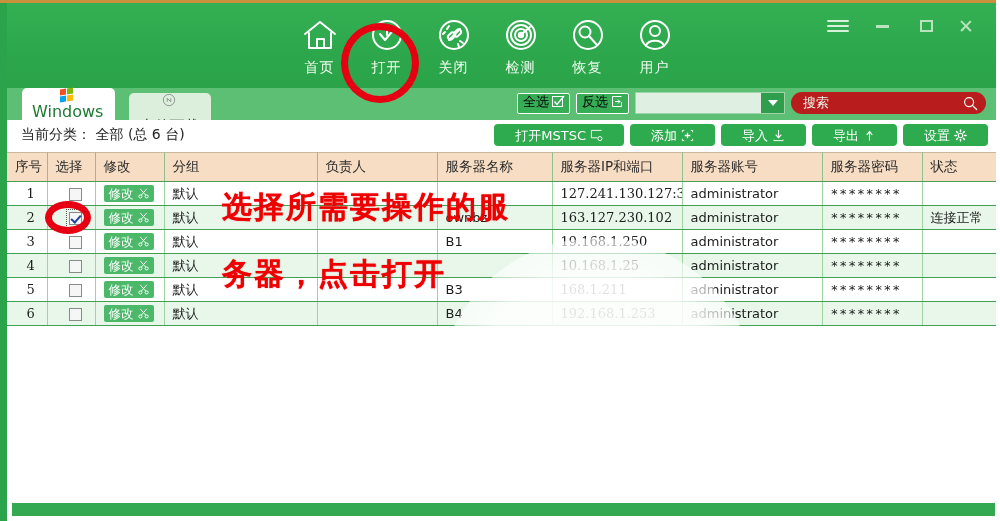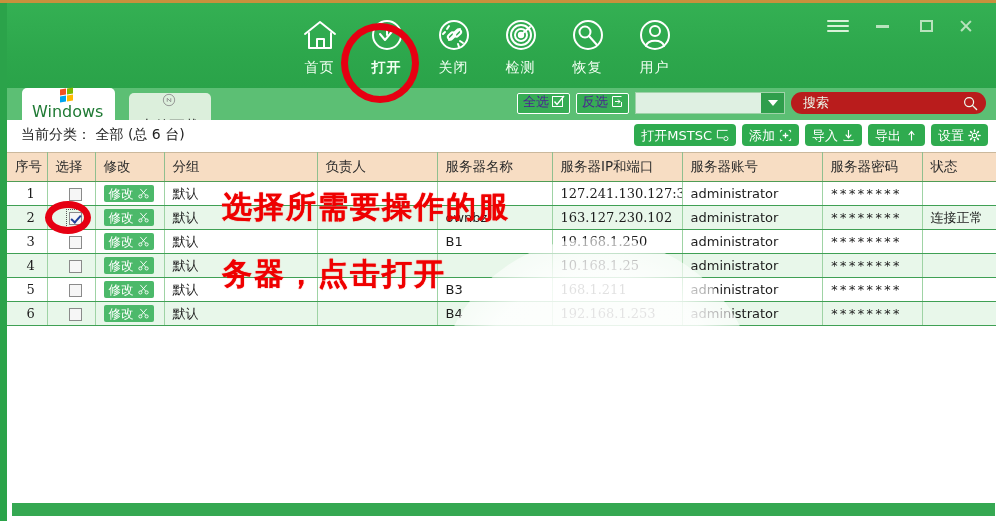--- a/index.html
+++ b/index.html
@@ -86,21 +86,21 @@
   .winlogo { width:15px; height:14px; position:relative; }
   .winlogo i { position:absolute; width:6px; height:6px; display:block; }
   .winlogo i.a{ left:0; top:1px; background:#f25022; transform:skewY(-8deg); }
   .winlogo i.b{ left:7px; top:0px; background:#7fba00; transform:skewY(-8deg); }
   .winlogo i.c{ left:0; top:8px; background:#00a4ef; transform:skewY(-8deg); }
   .winlogo i.d{ left:7px; top:7px; background:#ffb900; transform:skewY(-8deg); }
 
   .tabtools { position:absolute; right:10px; top:4px; display:flex; align-items:center; gap:6px; }
   .gbtn {
     height:21px; padding:0 4px 4px 5px; border:1px solid #ffffff; border-radius:2px;
-    background:#37ad55; color:#4c1d95; font-size:13px;
+    background:#37ad55; color:#000000; font-size:13px;
     display:flex; align-items:center; gap:3px; cursor:pointer; line-height:13px;justify-content:space-between;
   }
   .gbtn svg { display:block; }
   .ddl {
     width:150px; height:22px; background:#dff0e2; border:1px solid #9fd3a9;
     display:flex; align-items:center; justify-content:flex-end; cursor:pointer;
   }
   .ddl .arrowbox {
     width:23px; height:20px; background:#2f9e4c; display:flex; align-items:center; justify-content:center;
   }
@@ -118,21 +118,21 @@
 
   .catline {
     position:absolute; left:0; top:0; height:30px; width:100%;
     display:flex; align-items:center; padding-left:14px;
     font-size:14px; color:#222222;
   }
 
   .actionbar { position:absolute; right:8px; top:4px; display:flex; gap:6px; align-items:center; }
   .abtn {
     height:22px; border-radius:4px; background:#2fab4f; color:#ffffff;
-    font-size:13px; padding:0 7px; display:flex; align-items:center; gap:4px; cursor:pointer;
+    font-size:13px; padding:0 21px; display:flex; align-items:center; gap:4px; cursor:pointer;
     line-height:13px; white-space:nowrap;
   }
 
   
   table.grid {
     position:absolute; left:0; top:32px; width:989px;
     border-collapse:collapse; table-layout:fixed;
   }
   table.grid th {
     background:#f7ddc3; color:#2b2b2b; font-weight:normal;
@@ -226,21 +226,21 @@
               <g fill="none" stroke="#ffffff" stroke-width="2" stroke-linejoin="round" stroke-linecap="round">
             <path d="M5 19 L20 7 L35 19"></path>
                 <path d="M9 18 L9 33 L31 33 L31 18"></path>
                 <rect x="17" y="24" width="7" height="9"></rect>
               </g>
             </svg>
         </span>
         <span class="nav-label">首页</span>
       </div>
 
-      <div class="nav-item" style="margin-right:6px;font-weight:bold;">
+      <div class="nav-item" style="margin-right:6px;">
         <span class="nav-icon">
           <svg viewBox="0 0 40 40" width="40" height="40">
               <g fill="none" stroke="#ffffff" stroke-width="2" stroke-linejoin="round" stroke-linecap="round">
             <circle cx="20" cy="20" r="14"></circle>
                 <path d="M13 19 L18 25 L28 13"></path>
                 <path d="M20 10 L20 20"></path>
               </g>
             </svg>
         </span>
         <span class="nav-label">打开</span>

